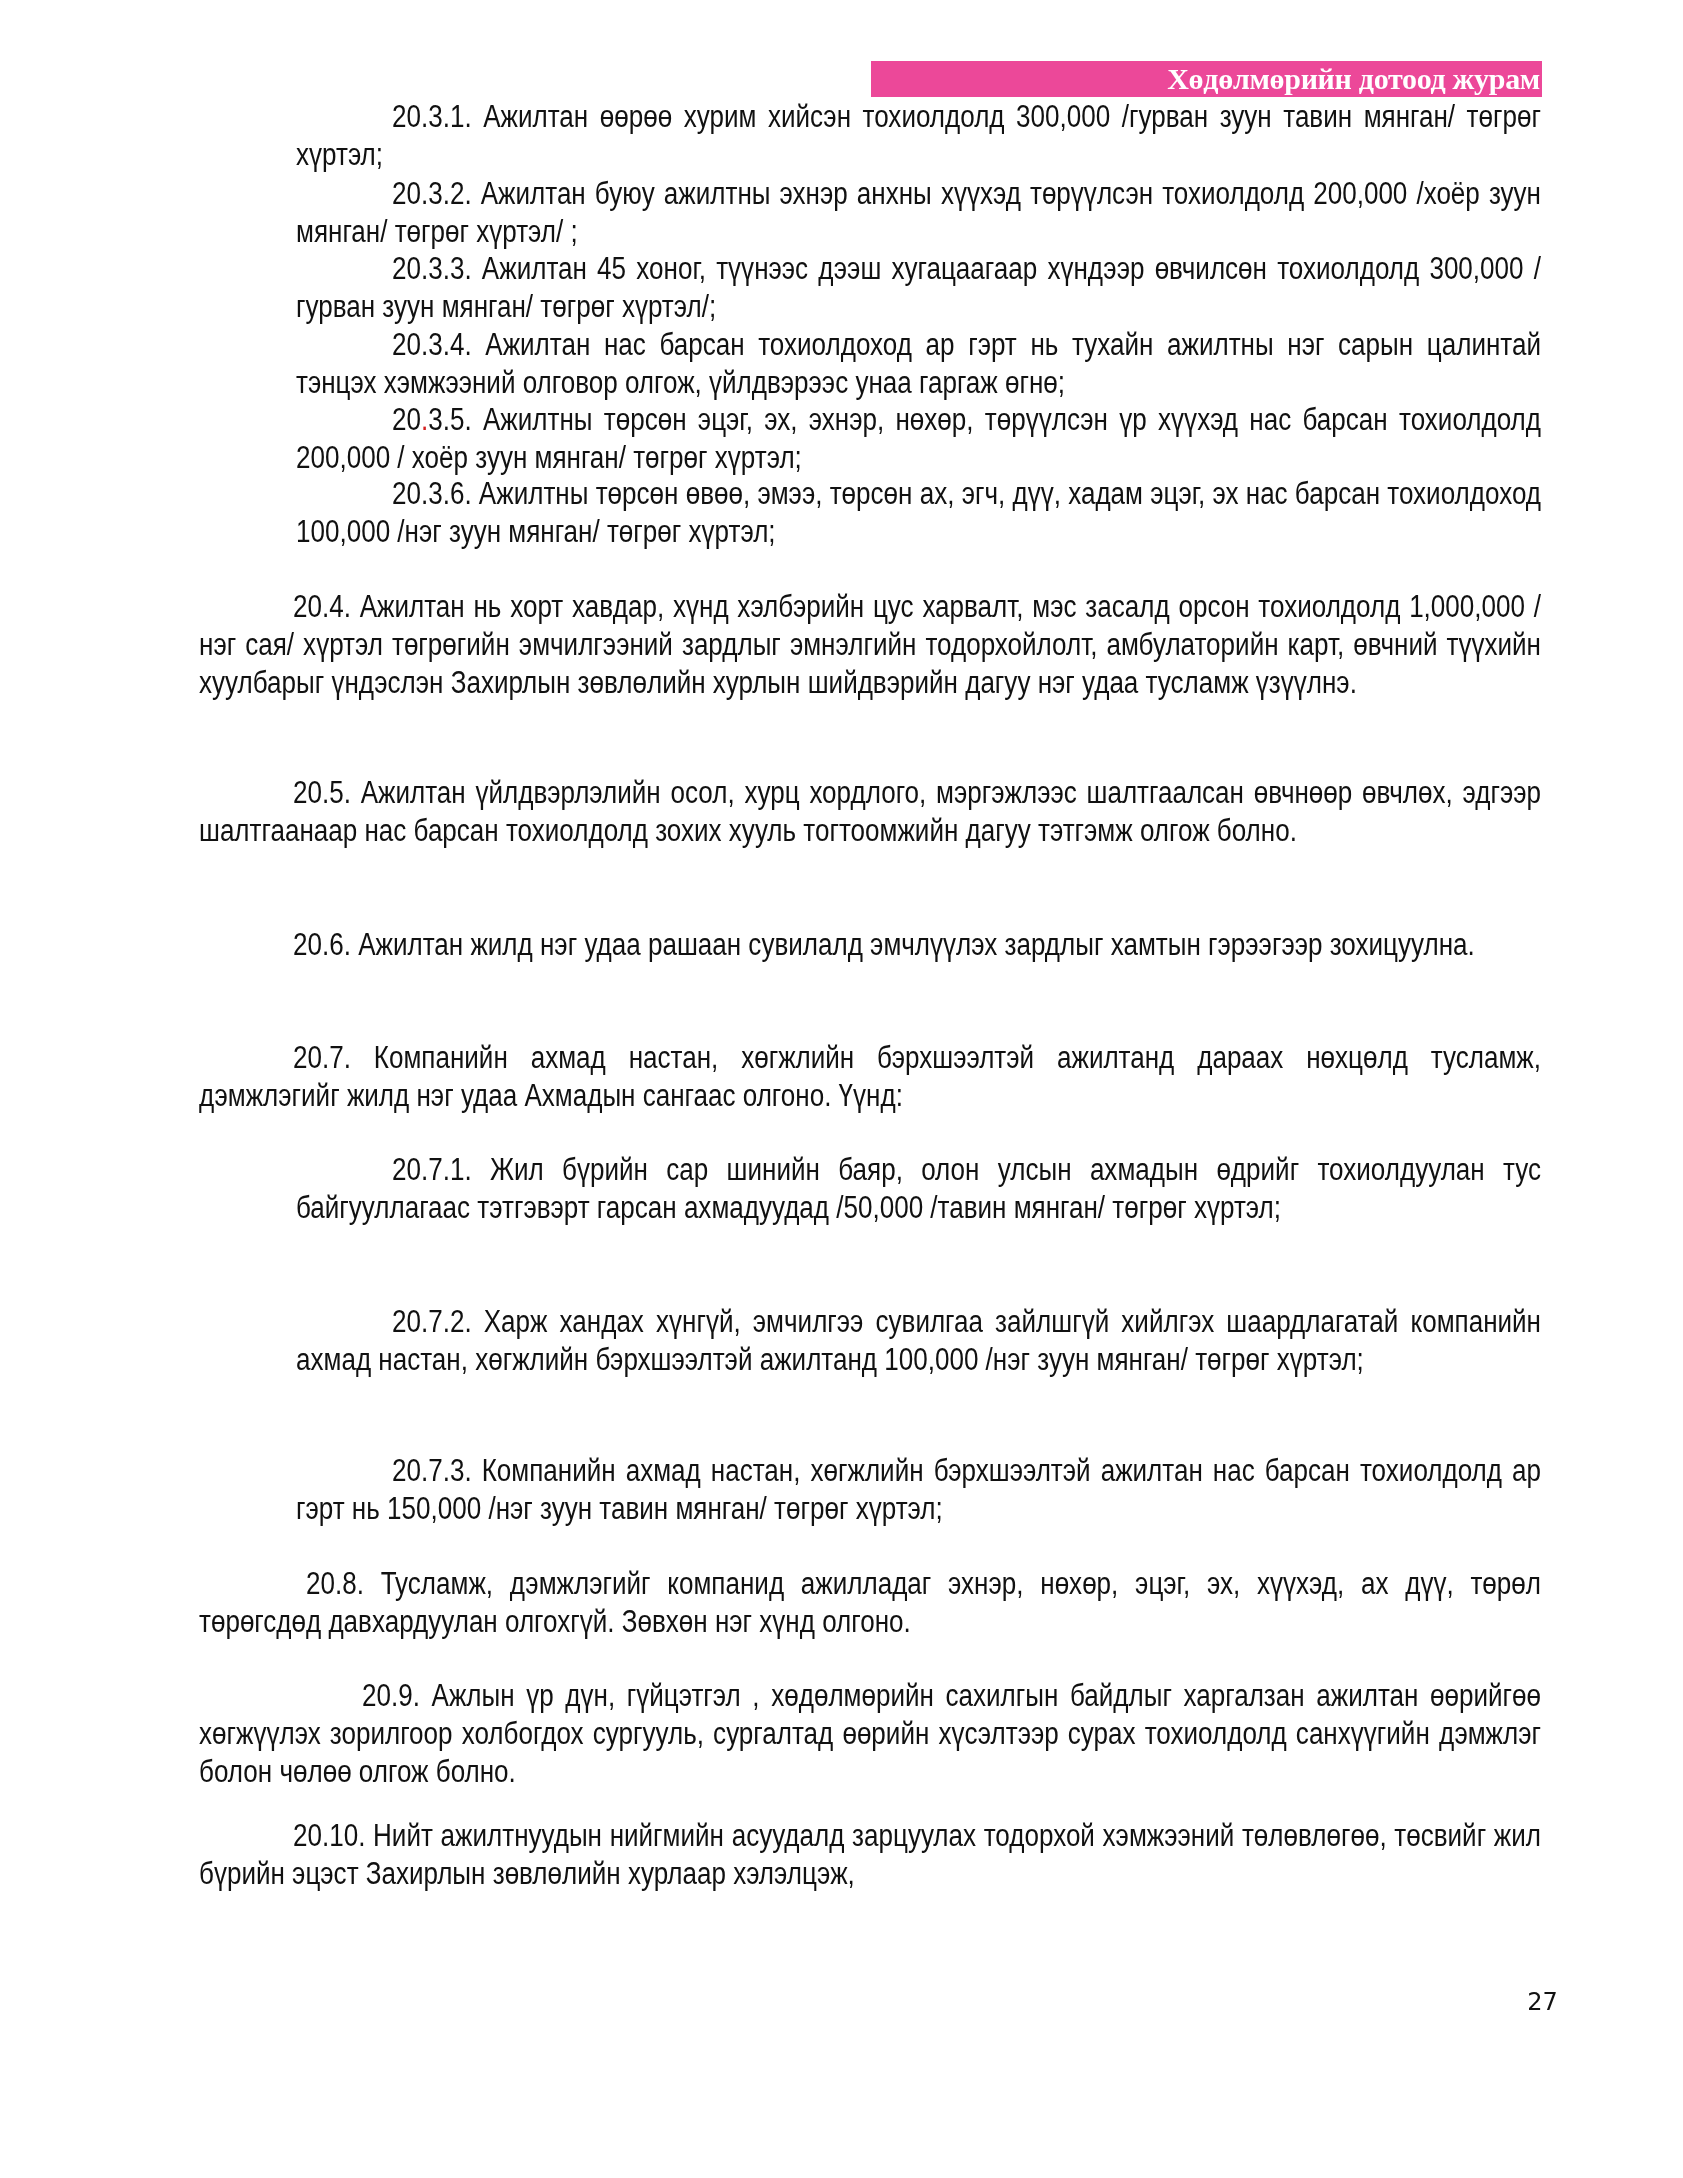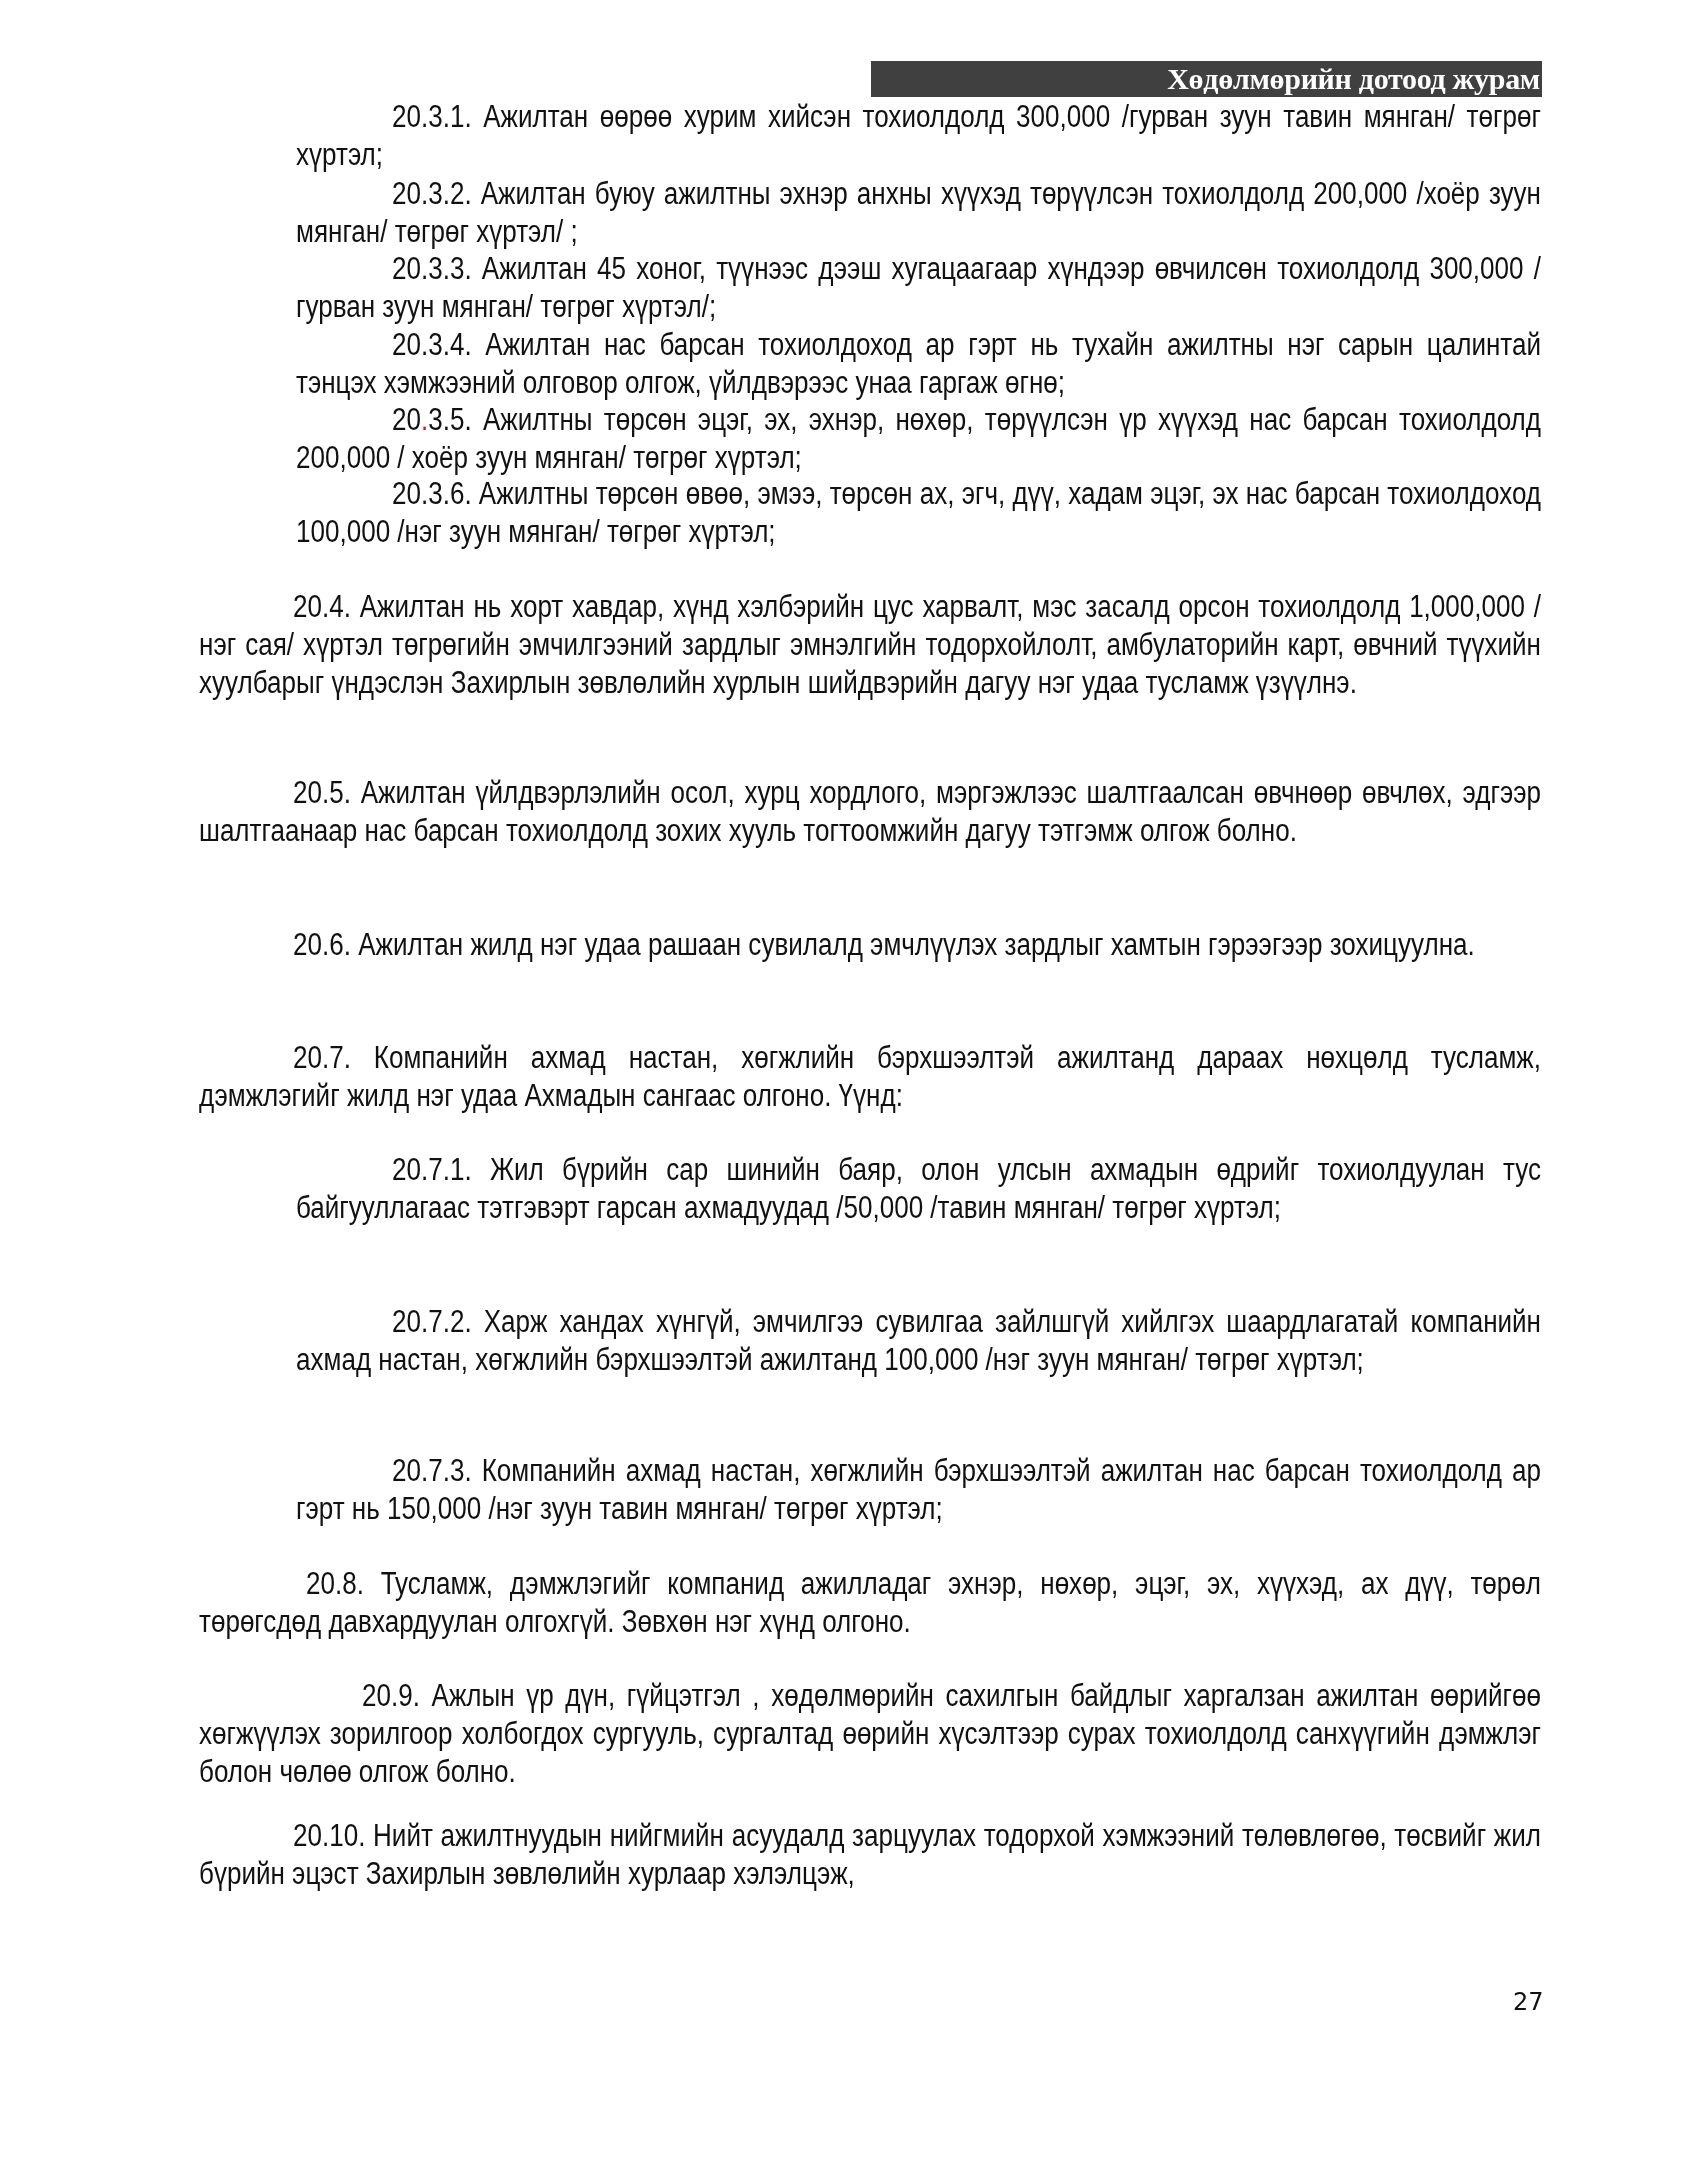--- a/index.html
+++ b/index.html
@@ -1,40 +1,40 @@
 <!DOCTYPE html>
 <html><head>
 <meta charset="utf-8">
 <style>
   html, body { margin:0; padding:0; background:#ffffff; }
   body { width:1683px; height:2178px; position:relative; overflow:hidden; }
   .header-bar {
     position:absolute; left:871px; top:61px; width:671px; height:36px;
-    background:#404040; color:#ffffff;
+    background:#ec4899; color:#ffffff;
     font-family:"Liberation Serif", serif; font-weight:bold; font-size:30px;
     line-height:36px; text-align:right; box-sizing:border-box; padding-right:2px;
     letter-spacing:-0.3px;
   }
   .para {
     position:absolute;
     font-family:"Liberation Sans", sans-serif;
     font-size:31px; line-height:38px; color:#111111;
     text-align:justify; text-align-last:left;
     transform:scaleX(0.84); transform-origin:left top;
     margin:0;
   }
   
   .sub { left:296px; width:calc((1541px - 296px) / 0.84); text-indent:calc(96px / 0.84); }
   
   .main { left:199px; width:calc((1541px - 199px) / 0.84); text-indent:calc(94px / 0.84); }
   .main-209 { left:199px; width:calc((1541px - 199px) / 0.84); text-indent:calc(163px / 0.84); }
   .main-208 { left:199px; width:calc((1541px - 199px) / 0.84); text-indent:calc(107px / 0.84); }
   .red { color:#d42020; }
   .page-number {
-    position:absolute; left:1513px; top:1988px; width:59px; 
+    position:absolute; left:1513px; top:1988px; width:59px; text-align:center;
     font-family:"DejaVu Sans", sans-serif; font-size:24px; color:#111;
   }
 </style>
 </head>
 <body>
 
 <div class="header-bar">Хөдөлмөрийн дотоод журам</div>
 
 <p class="para sub" style="top:98px">20.3.1. Ажилтан өөрөө хурим хийсэн тохиолдолд 300,000 /гурван зуун тавин мянган/ төгрөг хүртэл;</p>
 <p class="para sub" style="top:175px">20.3.2. Ажилтан буюу ажилтны эхнэр анхны хүүхэд төрүүлсэн тохиолдолд 200,000 /хоёр зуун мянган/ төгрөг хүртэл/ ;</p>

